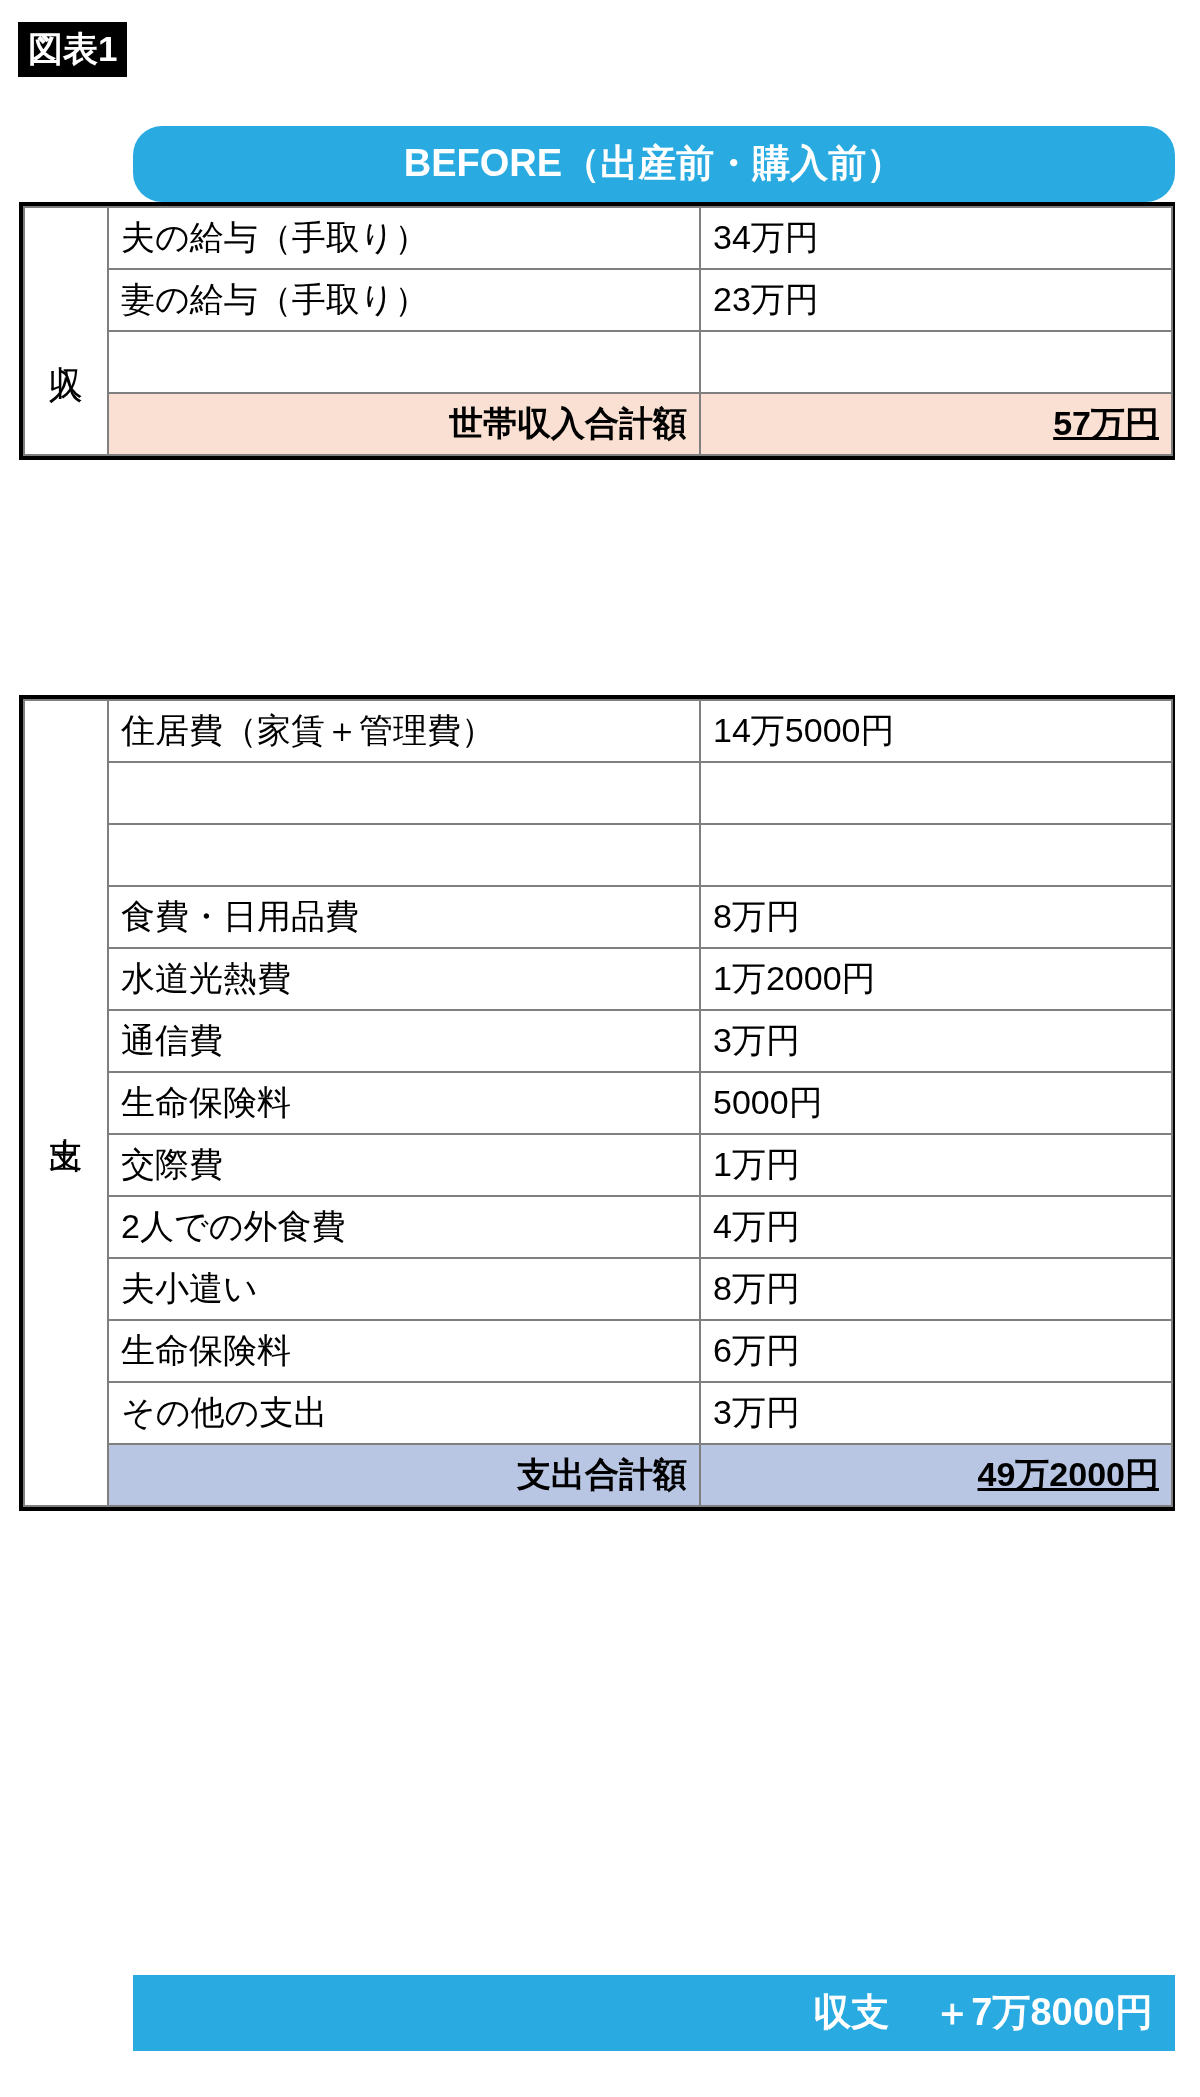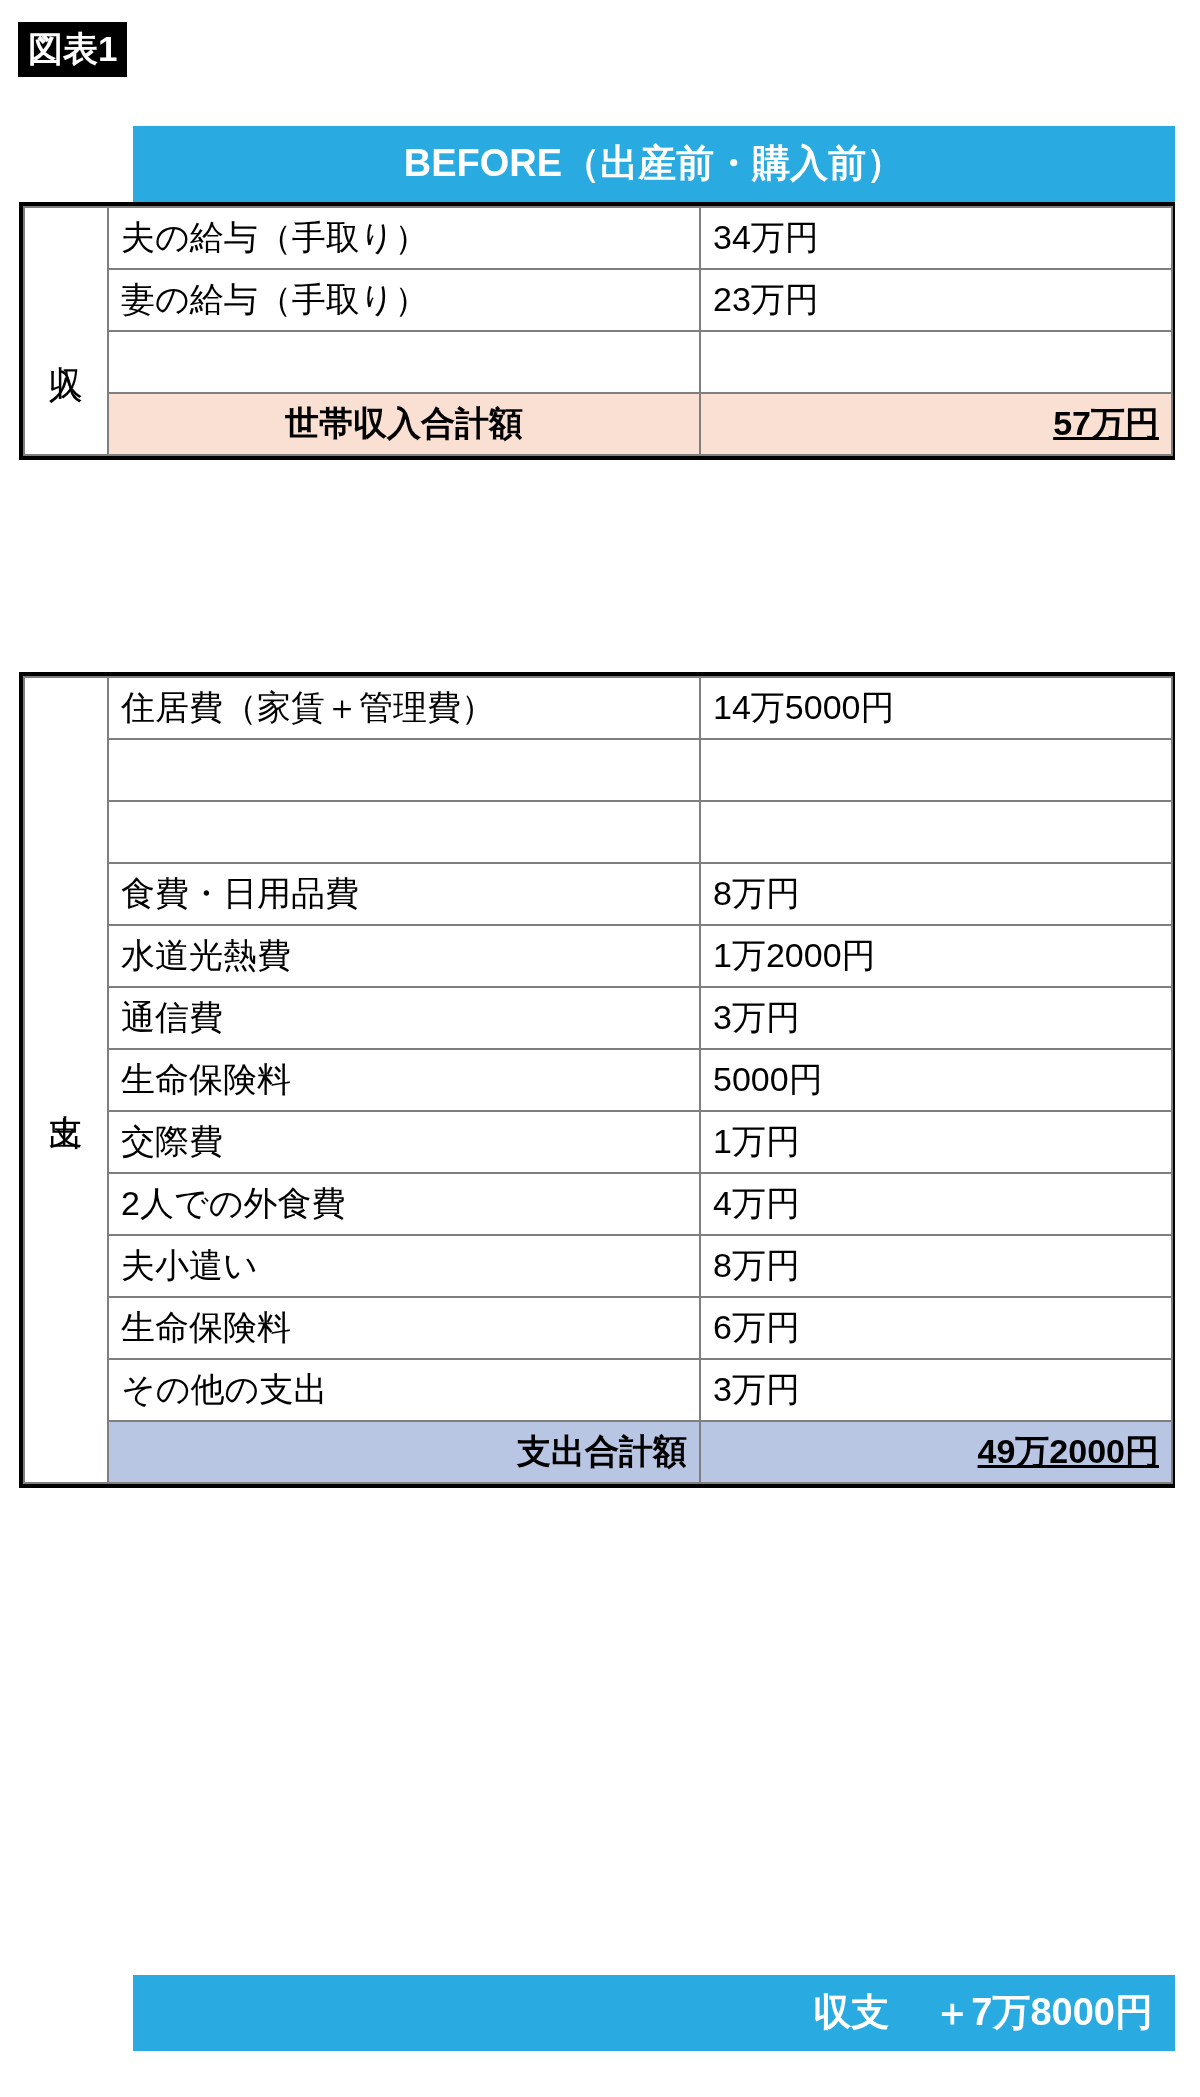--- a/index.html
+++ b/index.html
@@ -118,32 +118,32 @@
   }
   td.empty { }
 
   
   .income-section {
     position: absolute;
     left: 133px;
     top: 126px;
     width: 1042px;
   }
-  .income-band { width: 1042px; }
+  .income-band { width: 1042px; border-radius: 29px; }
   .income-table-wrap {
     position: absolute;
     left: -114px;
     top: 76px;
     width: 1156px;
   }
 
   .expense-section {
     position: absolute;
     left: 19px;
-    top: 672px;
+    top: 695px;
     width: 1156px;
   }
 
   .footer-band {
     position: absolute;
     left: 133px;
     top: 1975px;
     width: 1042px;
     text-align: right;
     box-sizing: border-box;
@@ -179,21 +179,21 @@
             </tr>
             <tr>
               <td class="item">妻の給与（手取り）</td>
               <td class="value">23万円</td>
             </tr>
             <tr>
               <td class="item empty"></td>
               <td class="value empty"></td>
             </tr>
             <tr class="total-income">
-              <td class="total-label" style="text-align:center">世帯収入合計額</td>
+              <td class="total-label" style="text-align:right">世帯収入合計額</td>
               <td class="total-value">57万円</td>
             </tr>
           </tbody>
         </table>
       </div>
     </div>
   </div>
 
   <div class="expense-section">
     <div class="tbl-wrap">

